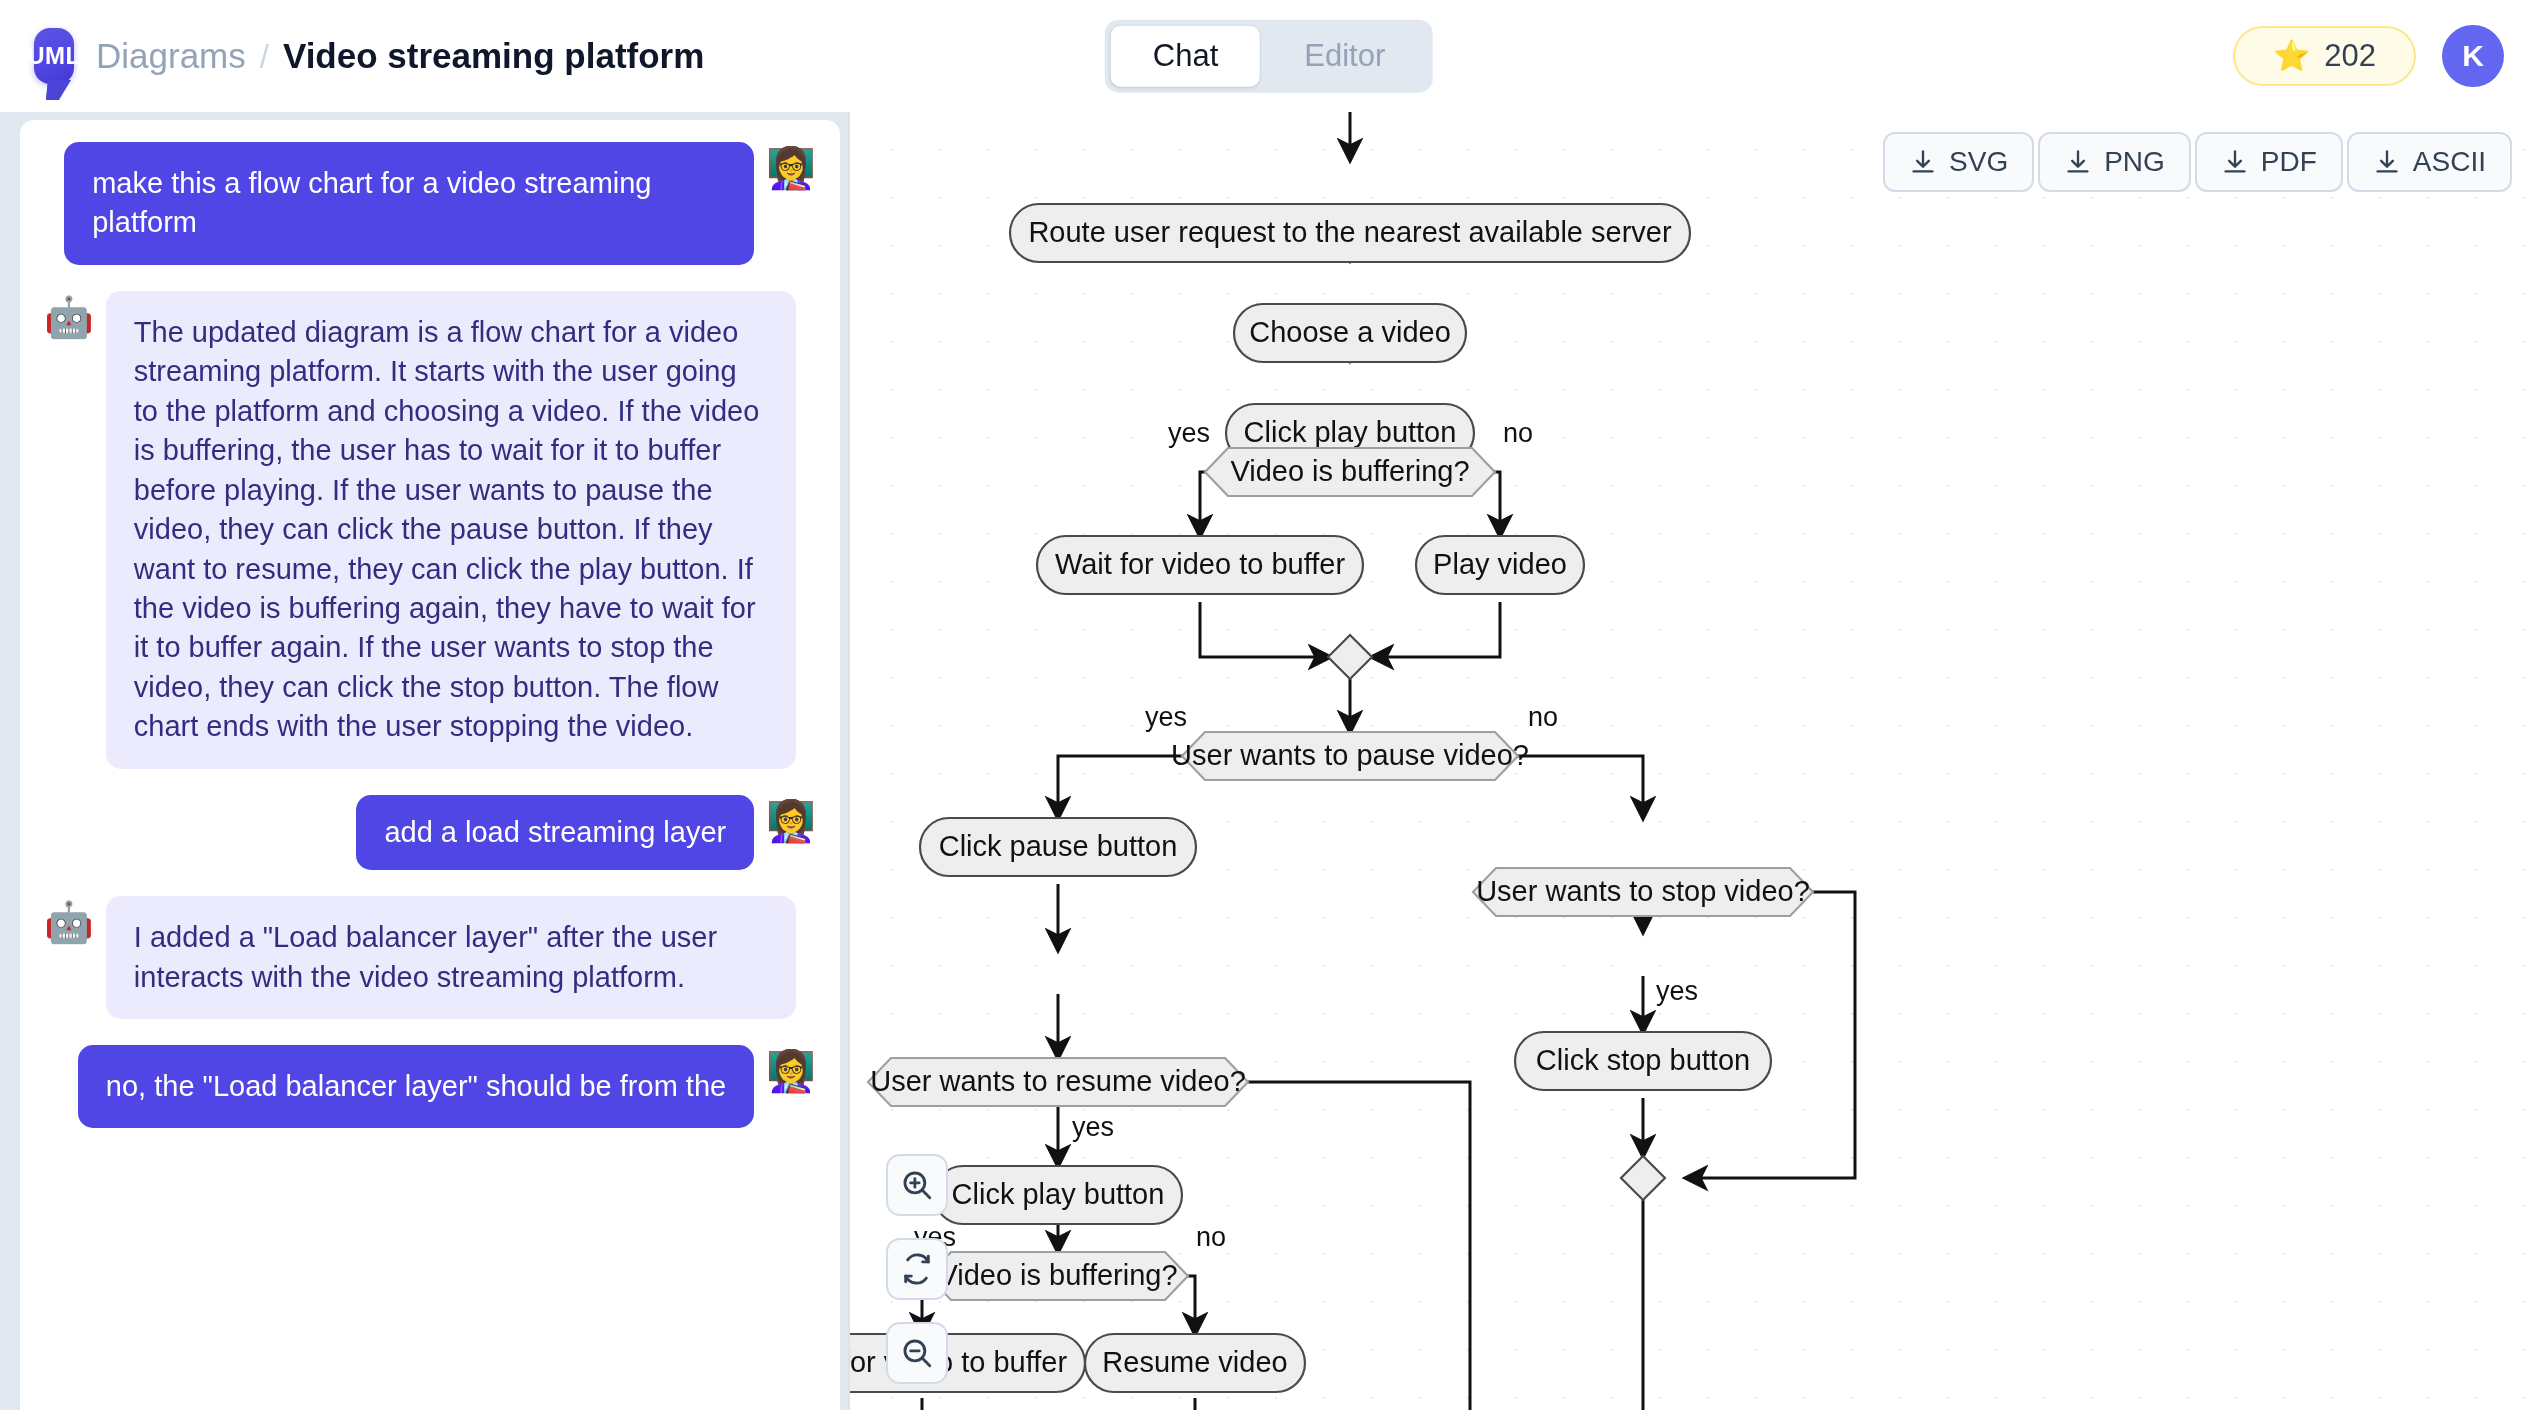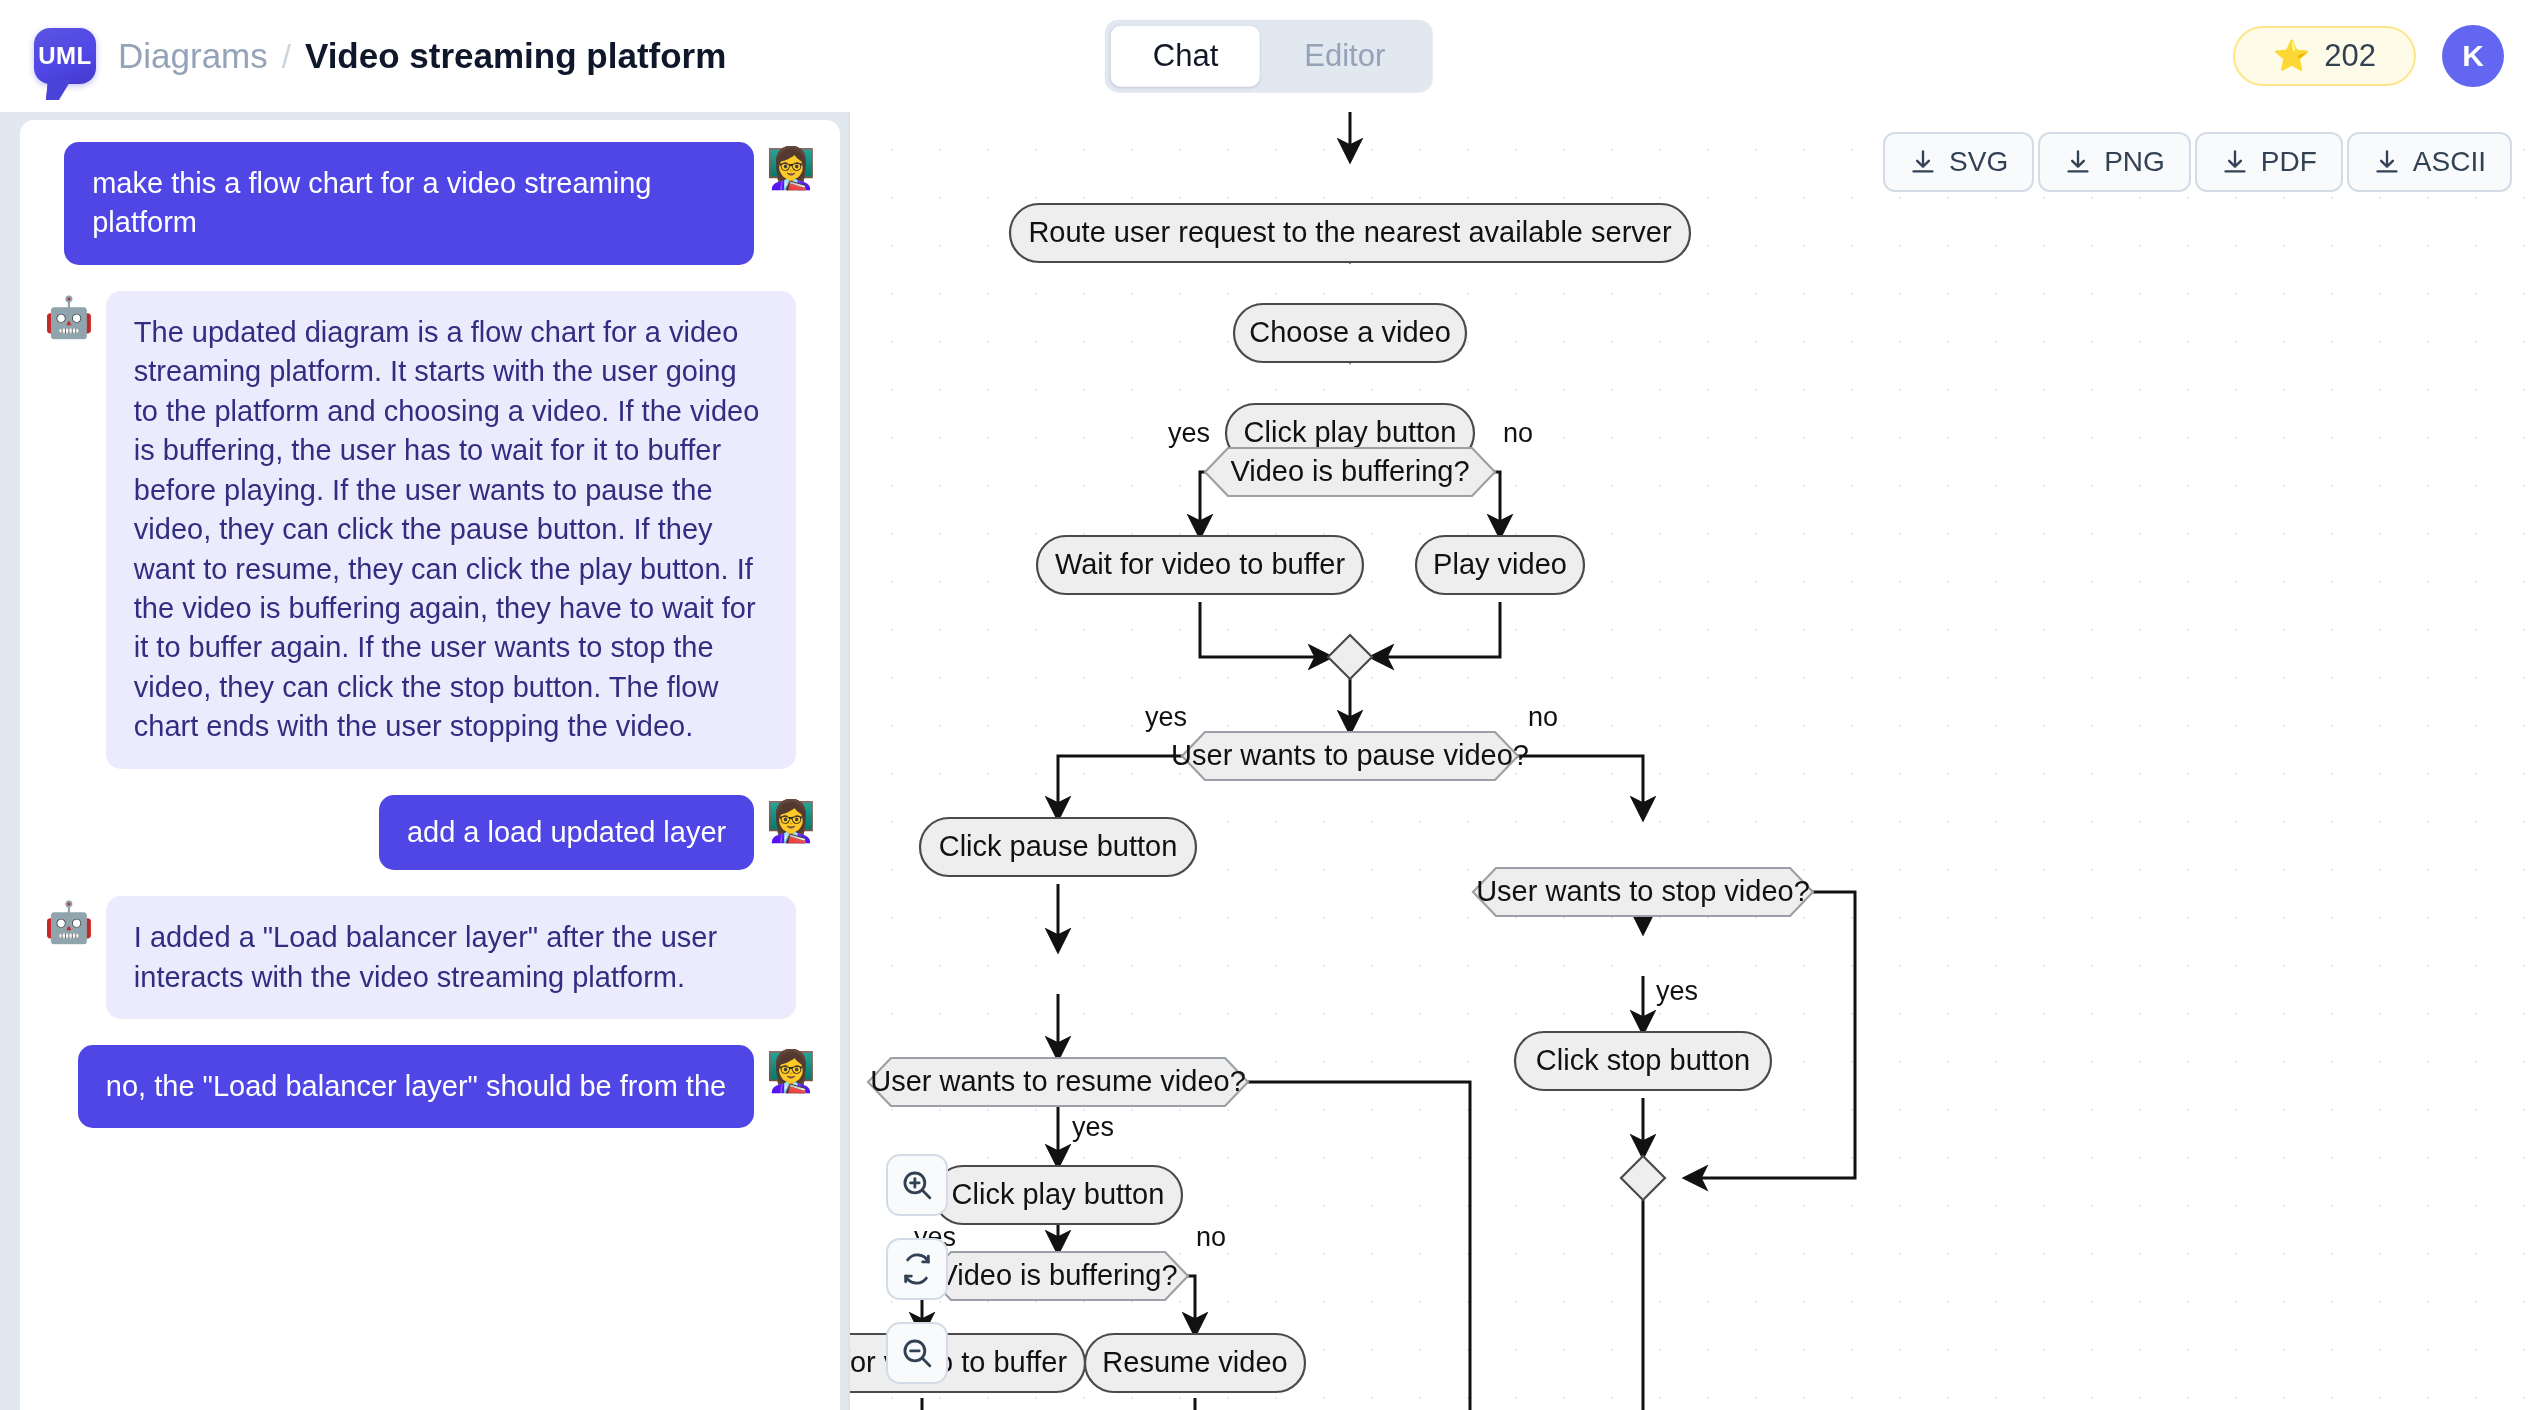--- a/index.html
+++ b/index.html
@@ -20,21 +20,21 @@
     display: flex;
     align-items: center;
     padding: 0 34px;
     position: relative;
     z-index: 30;
   }
 
   .brand { display: flex; align-items: center; gap: 22px; }
 
   .logo {
-    width: 62px; height: 56px;
+    width: 40px; height: 56px;
     background: linear-gradient(160deg,#5b54e0 0%,#4f46e5 60%,#4338ca 100%);
     border-radius: 16px;
     position: relative;
     display: flex; align-items: center; justify-content: center;
     box-shadow: 0 2px 6px rgba(79,70,229,.35);
   }
   .logo-text {
     color: #fff; font-size: 24px; font-weight: bold; letter-spacing: .5px;
   }
   .logo::after {
@@ -253,21 +253,21 @@
             <div class="bubble">make this a flow chart for a video streaming platform</div>
             <div class="emoji-av">👩‍🏫</div>
           </div>
 
           <div class="msg bot">
             <div class="emoji-av">🤖</div>
             <div class="bubble">The updated diagram is a flow chart for a video streaming platform. It starts with the user going to the platform and choosing a video. If the video is buffering, the user has to wait for it to buffer before playing. If the user wants to pause the video, they can click the pause button. If they want to resume, they can click the play button. If the video is buffering again, they have to wait for it to buffer again. If the user wants to stop the video, they can click the stop button. The flow chart ends with the user stopping the video.</div>
           </div>
 
           <div class="msg user">
-            <div class="bubble tight">add a load updated layer</div>
+            <div class="bubble tight">add a load streaming layer</div>
             <div class="emoji-av">👩‍🏫</div>
           </div>
 
           <div class="msg bot">
             <div class="emoji-av">🤖</div>
             <div class="bubble">I added a "Load balancer layer" after the user interacts with the video streaming platform.</div>
           </div>
 
           <div class="msg user">
             <div class="bubble">no, the "Load balancer layer" should be from the</div>

